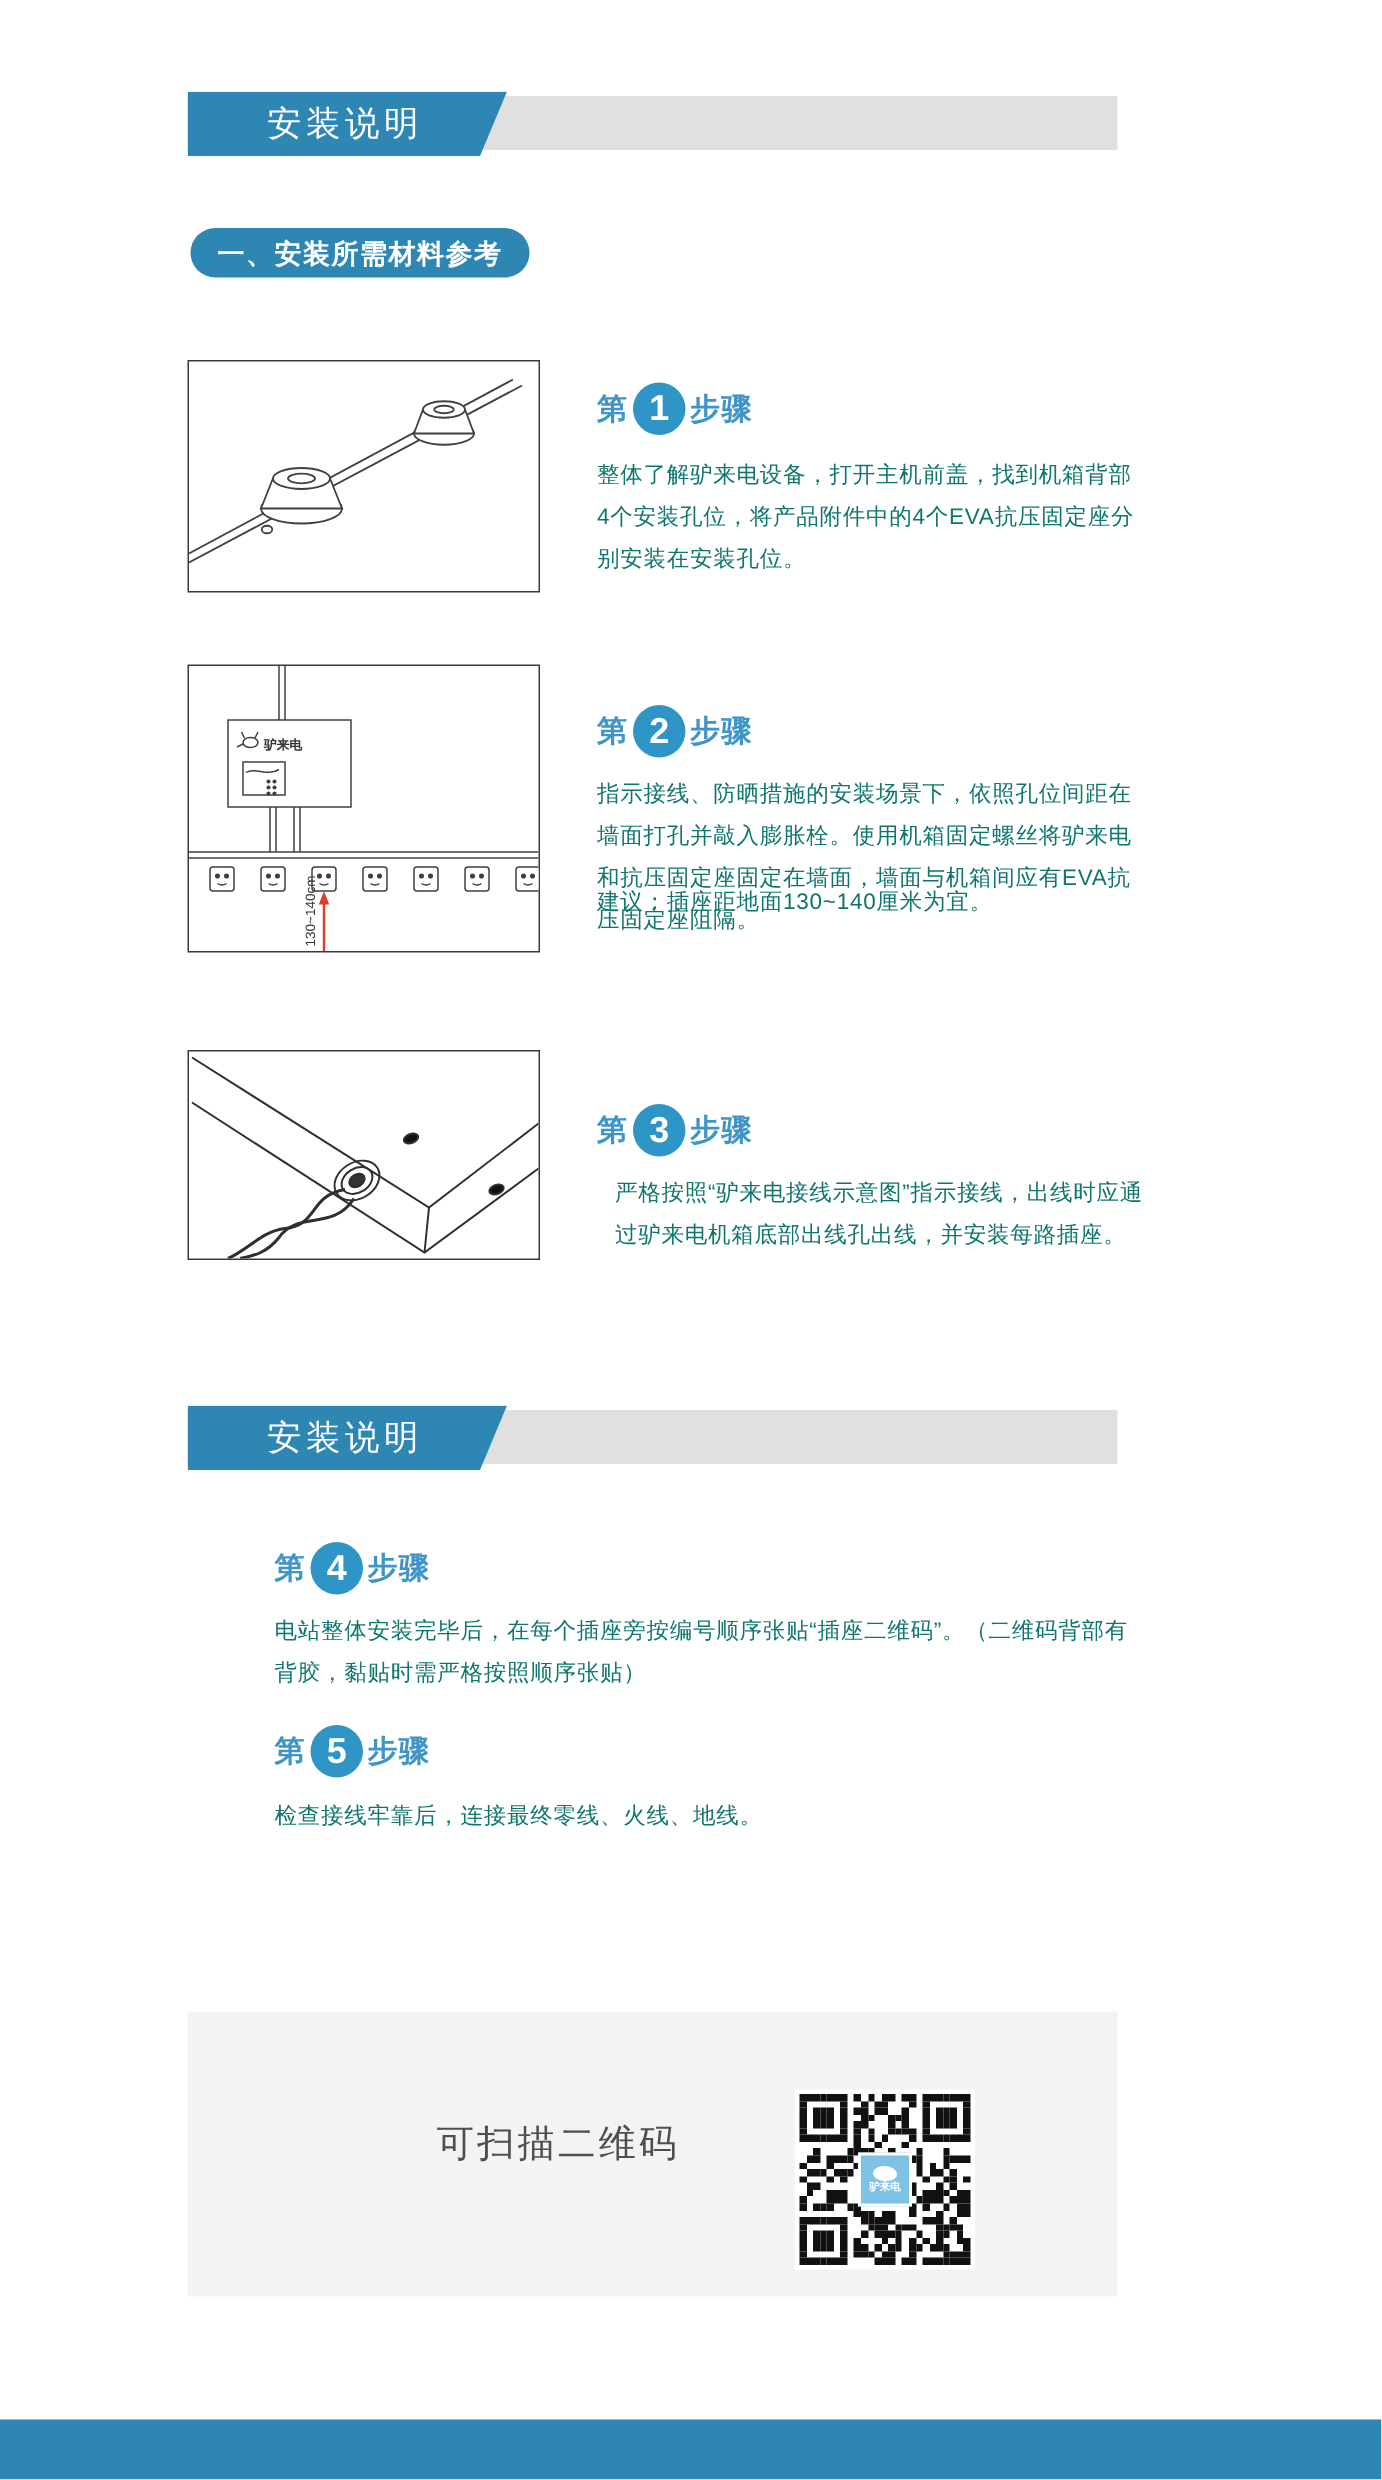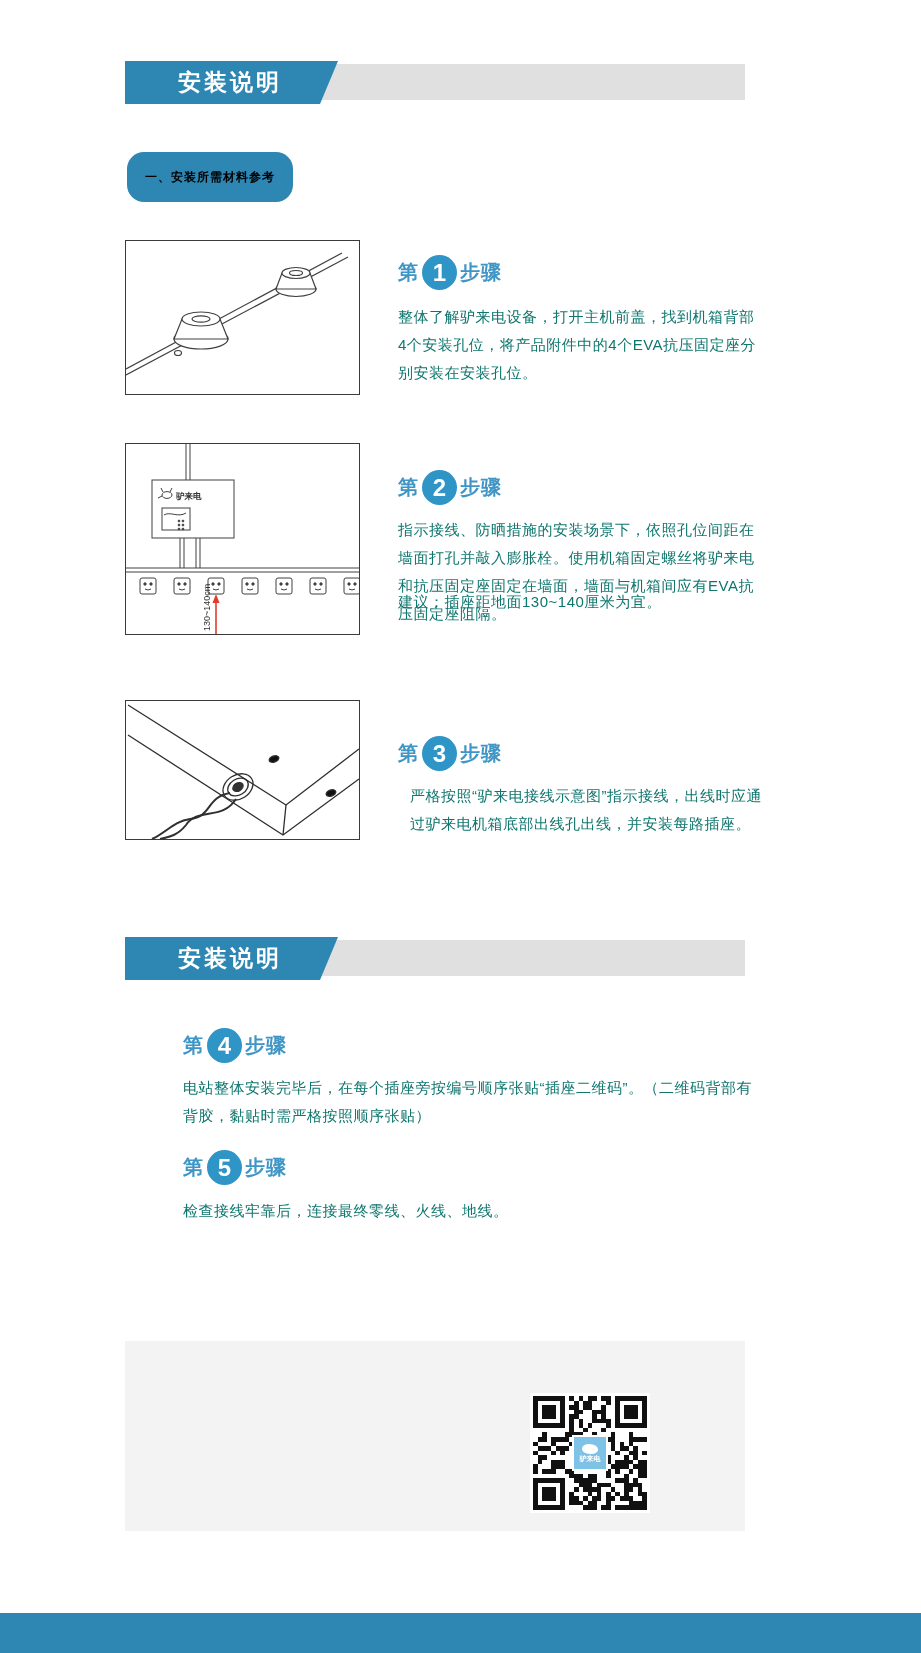--- a/index.html
+++ b/index.html
@@ -10,27 +10,27 @@
   }
   
   .banner{position:absolute;left:125px;width:620px;height:43px;}
   .banner .graybar{position:absolute;left:0;right:0;top:3px;height:36px;background:#e0e0e0;}
   .banner .bluecap{
     position:absolute;left:0;top:0;width:213px;height:43px;background:#2e86b2;
     clip-path:polygon(0 0,100% 0,calc(100% - 18px) 100%,0 100%);
     display:flex;align-items:center;
   }
   .banner .bluecap span{
-    color:#fff;font-size:23px;font-weight:bold;letter-spacing:3px;padding-left:53px;
+    color:#fff;font-size:23px;font-weight:normal;letter-spacing:3px;padding-left:53px;
   }
   
   .pill{
-    position:absolute;left:127px;top:152px;height:50px;border-radius:17px;
-    background:#2e86b2;color:#000000;display:inline-flex;align-items:center;
-    padding:0 18px;font-size:12px;font-weight:bold;letter-spacing:1px;
+    position:absolute;left:127px;top:152px;height:33px;border-radius:17px;
+    background:#2e86b2;color:#ffffff;display:inline-flex;align-items:center;
+    padding:0 18px;font-size:18px;font-weight:bold;letter-spacing:1px;
   }
   
   .illus{position:absolute;left:125px;width:235px;background:#fff;border:1px solid #3a3a3a;box-sizing:border-box;}
   .illus svg{display:block;width:100%;height:100%;}
   
   .stephead{position:absolute;display:inline-flex;align-items:center;}
   .stephead .pre,.stephead .suf{color:#3f95c5;font-size:20px;font-weight:bold;letter-spacing:1px;}
   .stephead .num{
     width:35px;height:35px;border-radius:50%;background:#2f94c6;color:#fff;
     font-size:24px;font-weight:bold;display:flex;align-items:center;justify-content:center;
@@ -234,20 +234,21 @@
 
 <div class="stephead" style="left:183px;top:1150px">
   <span class="pre">第</span>
   <span class="num">5</span>
   <span class="suf">步骤</span>
 </div>
 <div class="para" style="left:183px;top:1197px;width:580px">检查接线牢靠后，连接最终零线、火线、地线。</div>
 
 <div class="graybox">
   <div class="biglabel">
+    <div>可扫描二维码</div>
   </div>
   <div class="qr">
     <div class="qr-grid">
         <div class="qm"></div>
         <div class="qm"></div>
         <div class="qm"></div>
         <div class="qm"></div>
         <div class="qm"></div>
         <div class="qm"></div>
         <div class="qm"></div>

